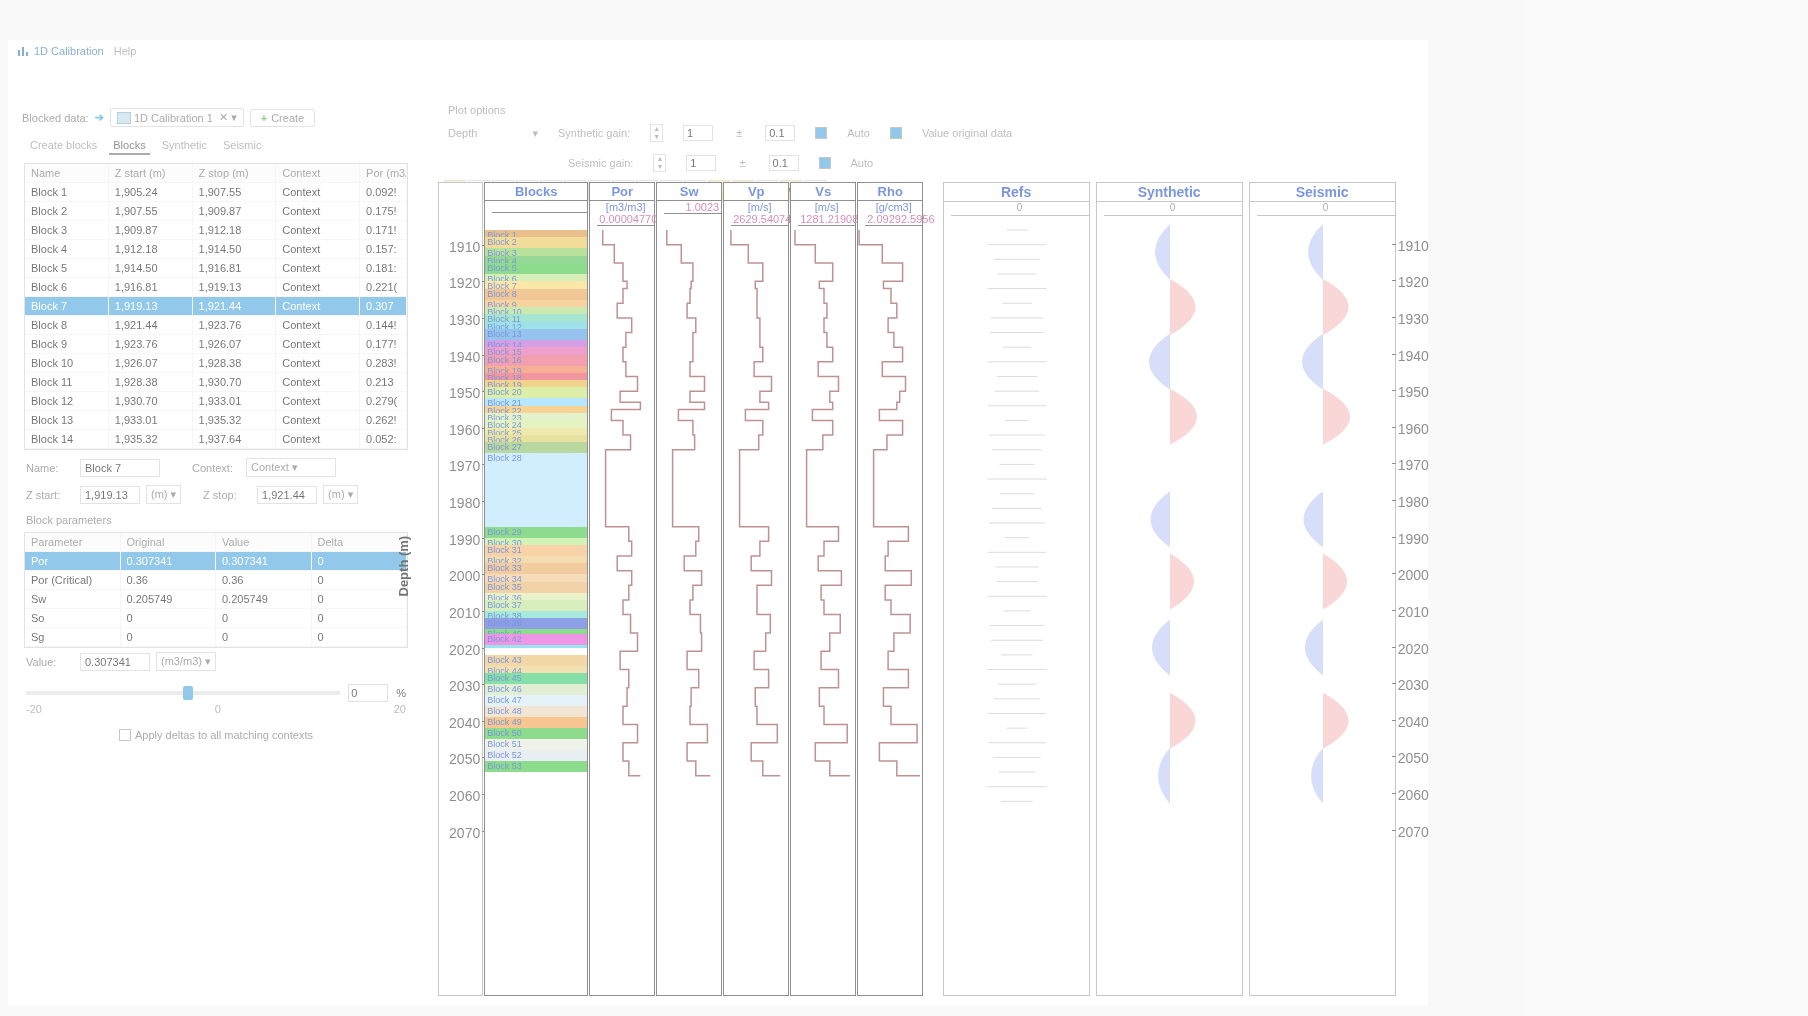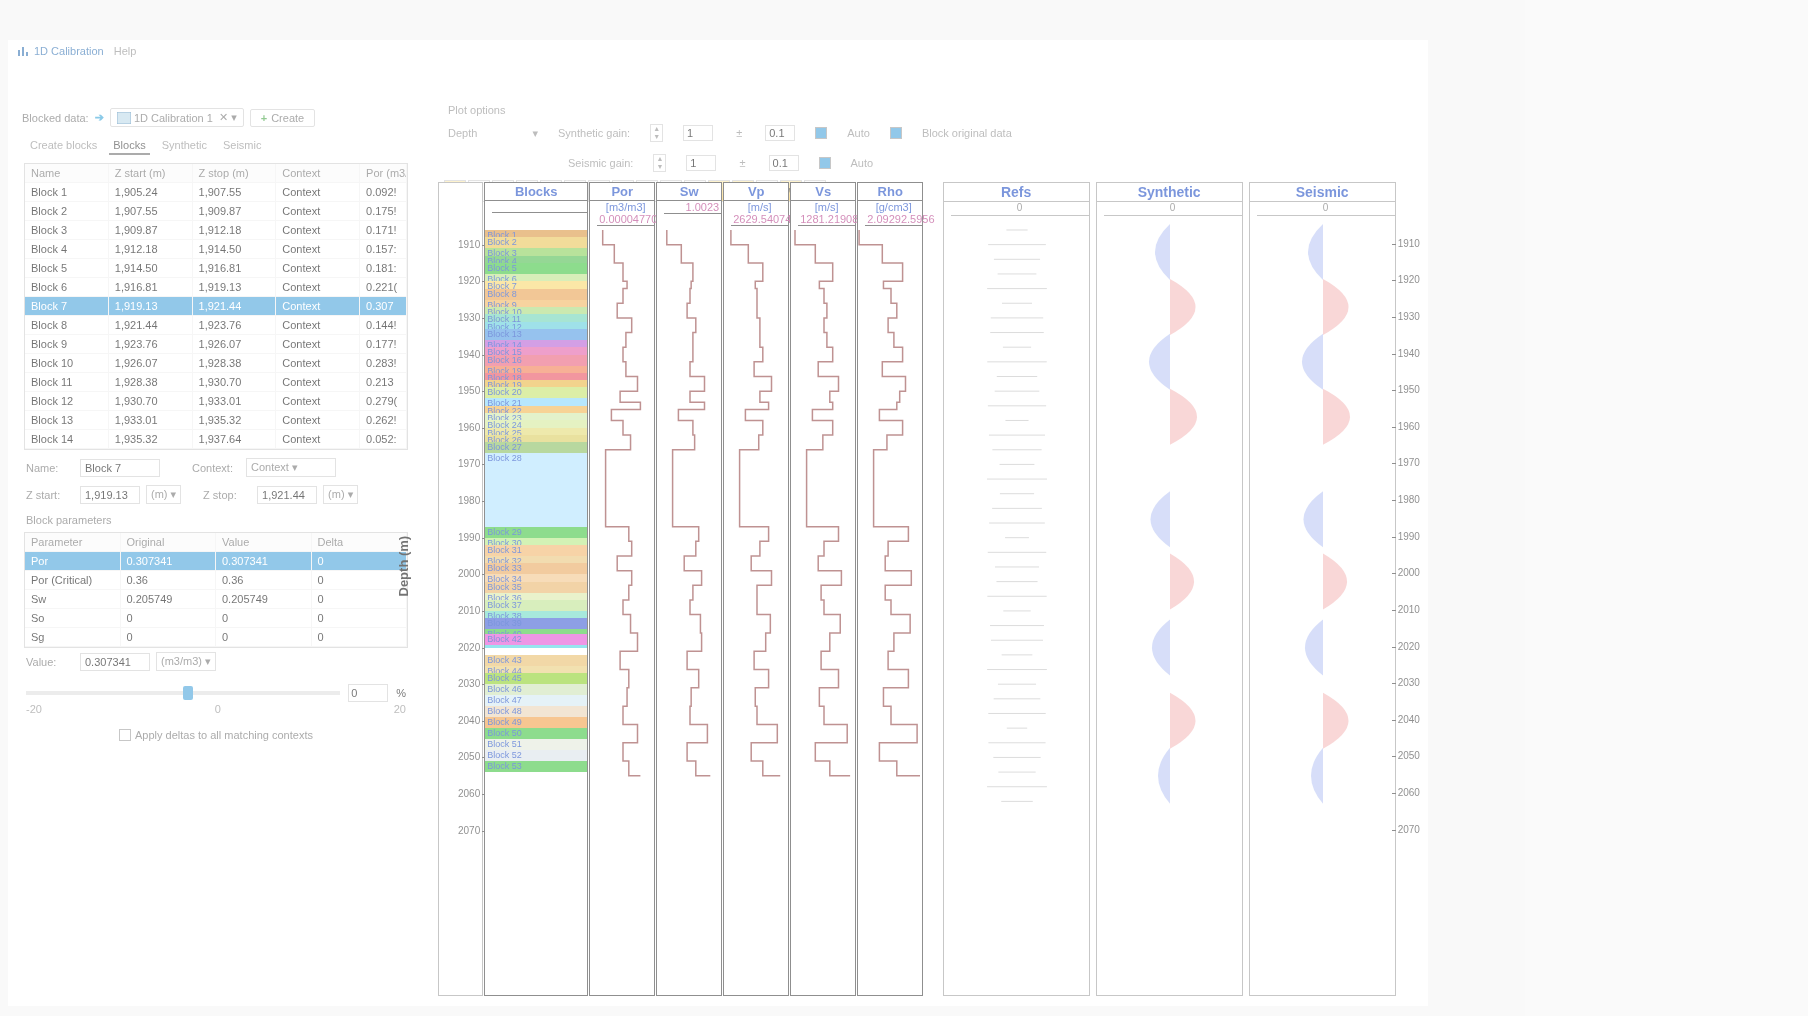--- a/index.html
+++ b/index.html
@@ -47,21 +47,21 @@
   .cbx { width: 12px; height: 12px; border: 1px solid #999; background: #3a9cd8; display: inline-block; }
   .opts-row2 { padding-left: 130px; }
 
   .plot-toolbar { display: flex; gap: 2px; padding: 2px; margin-left: 4px; }
   .plot-toolbar .tbtn { width: 22px; height: 22px; border: 1px solid #ccc; background: linear-gradient(#fdeaa8,#f7c850); display: flex; align-items: center; justify-content: center; cursor: pointer; font-size: 10px; }
   .plot-toolbar .tbtn.plain { background: #fafafa; }
 
   .charts { display: flex; position: absolute; top: 80px; left: 0; right: 10px; bottom: 10px; }
   .depth-axis { width: 60px; border: 1px solid #999; position: relative; background: #fff; }
   .depth-axis .dlabel { position: absolute; left: -36px; top: 50%; transform: rotate(-90deg); transform-origin: left center; font-weight: bold; font-size: 13px; white-space: nowrap; }
-  .depth-tick { position: absolute; right: 2px; font-size: 10px; color: #333; }
+  .depth-tick { position: absolute; right: 2px; font-size: 14px; color: #333; }
   .depth-tick::after { content: ""; position: absolute; right: -6px; top: 6px; width: 4px; height: 1px; background: #333; }
 
   .track { flex: none; border: 1px solid #333; margin-left: 1px; position: relative; background: #fff; }
   .track-hdr { border-bottom: 1px solid #333; text-align: center; color: #1040c0; font-weight: bold; padding: 1px; font-size: 13px; }
   .track-sub { border-bottom: 1px solid #333; text-align: center; color: #1040c0; font-size: 10px; padding: 0; display: flex; flex-direction: column; margin-left: 7px; }
   .track-sub .rng { display: flex; justify-content: space-between; color: #b03080; font-size: 9px; padding: 0 2px; }
   .track-body { position: absolute; top: 36px; left: 0; right: 0; bottom: 0; overflow: hidden; }
 
   .blocks-track { width: 104px; }
   .blk { position: absolute; left: 0; right: 0; font-size: 9px; color: #1040c0; padding-left: 2px; white-space: nowrap; overflow: hidden; }
@@ -325,21 +325,21 @@
       <span class="stepper">
           <span>▲</span>
           <span>▼</span>
         </span>
       <input value="1" style="">
       &nbsp;±&nbsp;
       <input value="0.1" style="">
       <span class="cbx"></span>
       <span>Auto</span>
       <span class="cbx"></span>
-      <span>Block original data</span>
+      <span>Value original data</span>
     </div>
     <div class="plot-opts opts-row2">
       <span>Seismic gain:</span>
       <span class="stepper">
           <span>▲</span>
           <span>▼</span>
         </span>
       <input value="1" style="">
       &nbsp;±&nbsp;
       <input value="0.1" style="">
@@ -431,21 +431,21 @@
             <div class="blk" style="top: 362.616px; height: 11px; background: rgb(232, 176, 96);">Block 35</div>
             <div class="blk" style="top: 373.605px; height: 11px; background: rgb(216, 232, 160);">Block 36</div>
             <div class="blk" style="top: 380.93px; height: 11px; background: rgb(184, 224, 136);">Block 37</div>
             <div class="blk" style="top: 391.919px; height: 11px; background: rgb(96, 216, 192);">Block 38</div>
             <div class="blk" style="top: 399.244px; height: 11px; background: rgb(48, 80, 208);">Block 39</div>
             <div class="blk" style="top: 410.233px; height: 11px; background: rgb(48, 192, 48);">Block 40</div>
             <div class="blk" style="top: 417.558px; height: 11px; background: rgb(64, 208, 224);">Block 41</div>
             <div class="blk" style="top: 415px; height: 11px; background: rgb(224, 64, 208);">Block 42</div>
             <div class="blk" style="top: 435.872px; height: 11px; background: rgb(232, 184, 96);">Block 43</div>
             <div class="blk" style="top: 446.86px; height: 11px; background: rgb(232, 200, 112);">Block 44</div>
-            <div class="blk" style="top: 454.186px; height: 11px; background: #84cc16;">Block 45</div>
+            <div class="blk" style="top: 454.186px; height: 11px; background: #22c55e;">Block 45</div>
             <div class="blk" style="top: 465.174px; height: 18px; background: rgb(200, 224, 176);">Block 46</div>
             <div class="blk" style="top: 476.163px; height: 11px; background: rgb(208, 232, 240);">Block 47</div>
             <div class="blk" style="top: 487.151px; height: 11px; background: rgb(232, 208, 176);">Block 48</div>
             <div class="blk" style="top: 498.14px; height: 11px; background: rgb(240, 152, 56);">Block 49</div>
             <div class="blk" style="top: 509.128px; height: 11px; background: rgb(48, 192, 48);">Block 50</div>
             <div class="blk" style="top: 520.116px; height: 11px; background: rgb(224, 232, 216);">Block 51</div>
             <div class="blk" style="top: 531.105px; height: 11px; background: rgb(216, 224, 232);">Block 52</div>
             <div class="blk" style="top: 542.093px; height: 11px; background: rgb(48, 192, 48);">Block 53</div>
           </div>
         </div>

